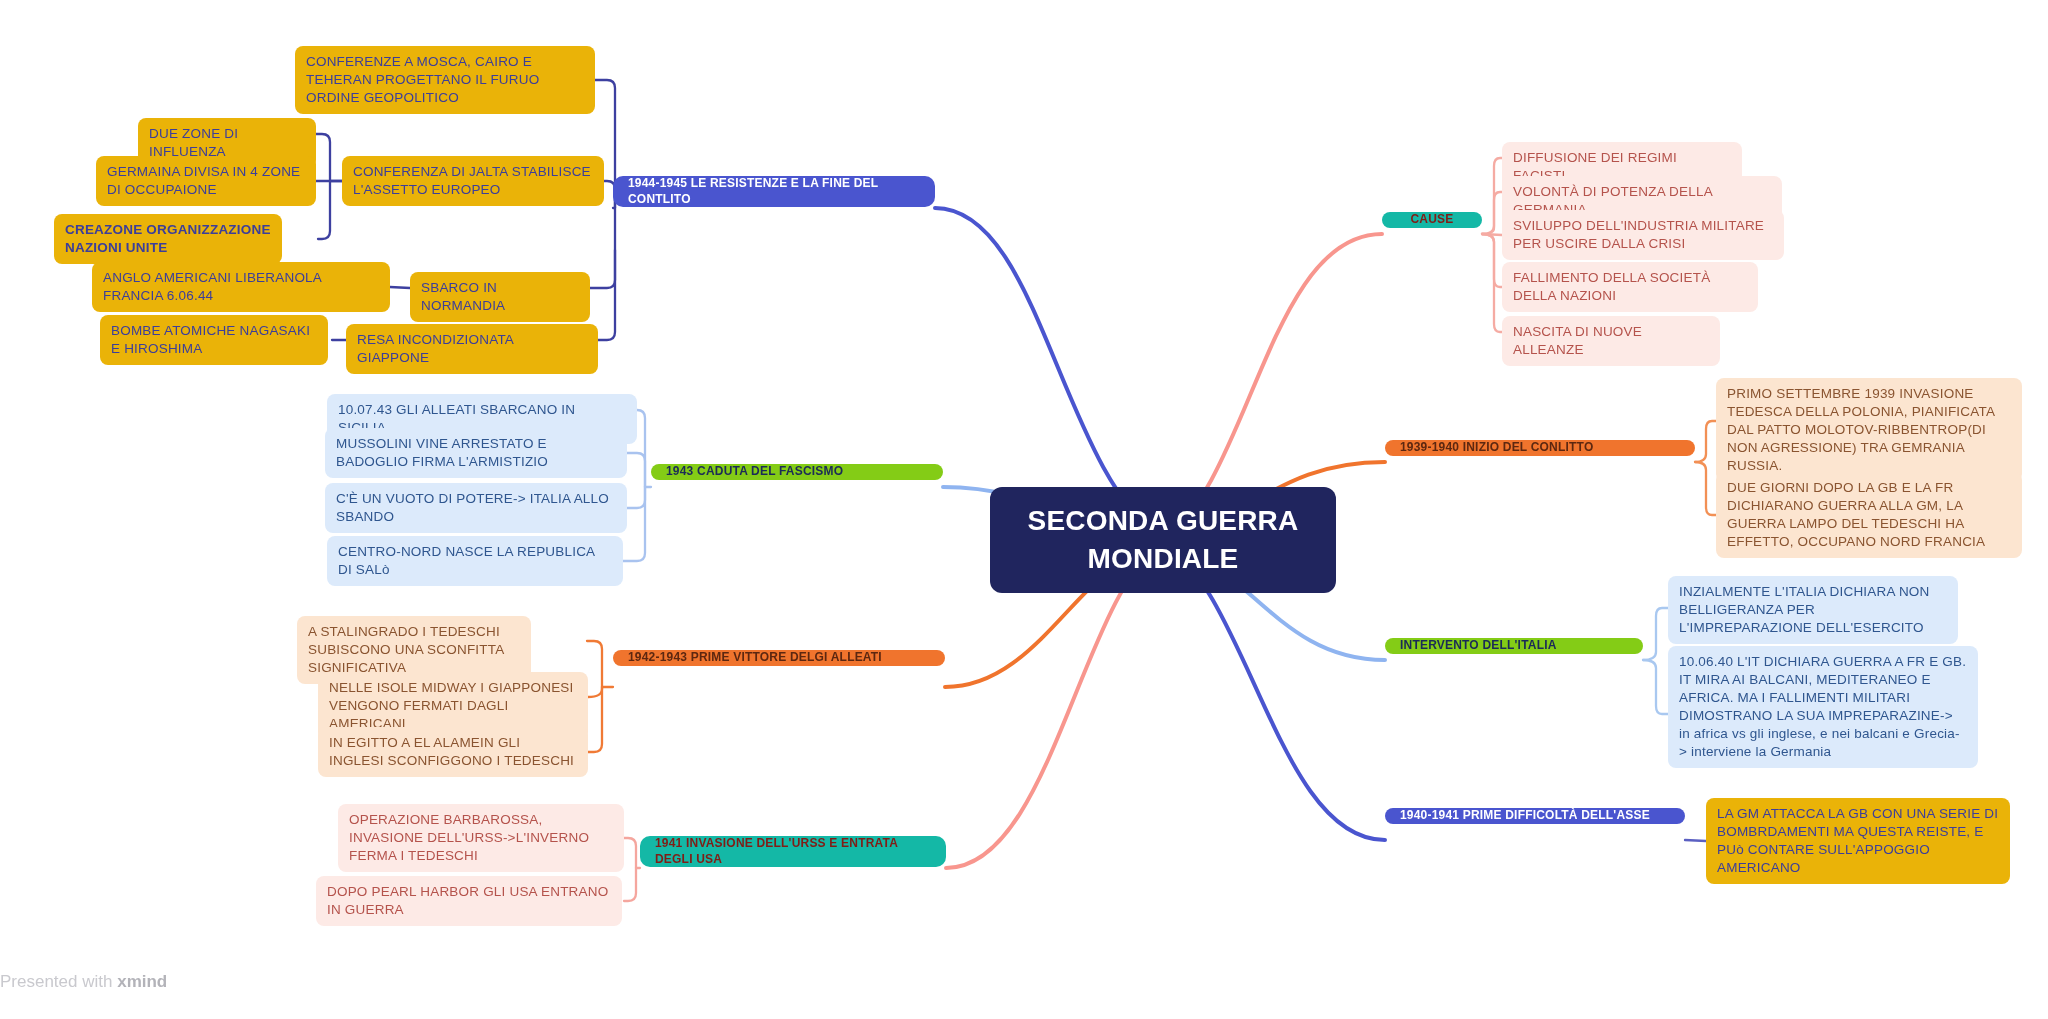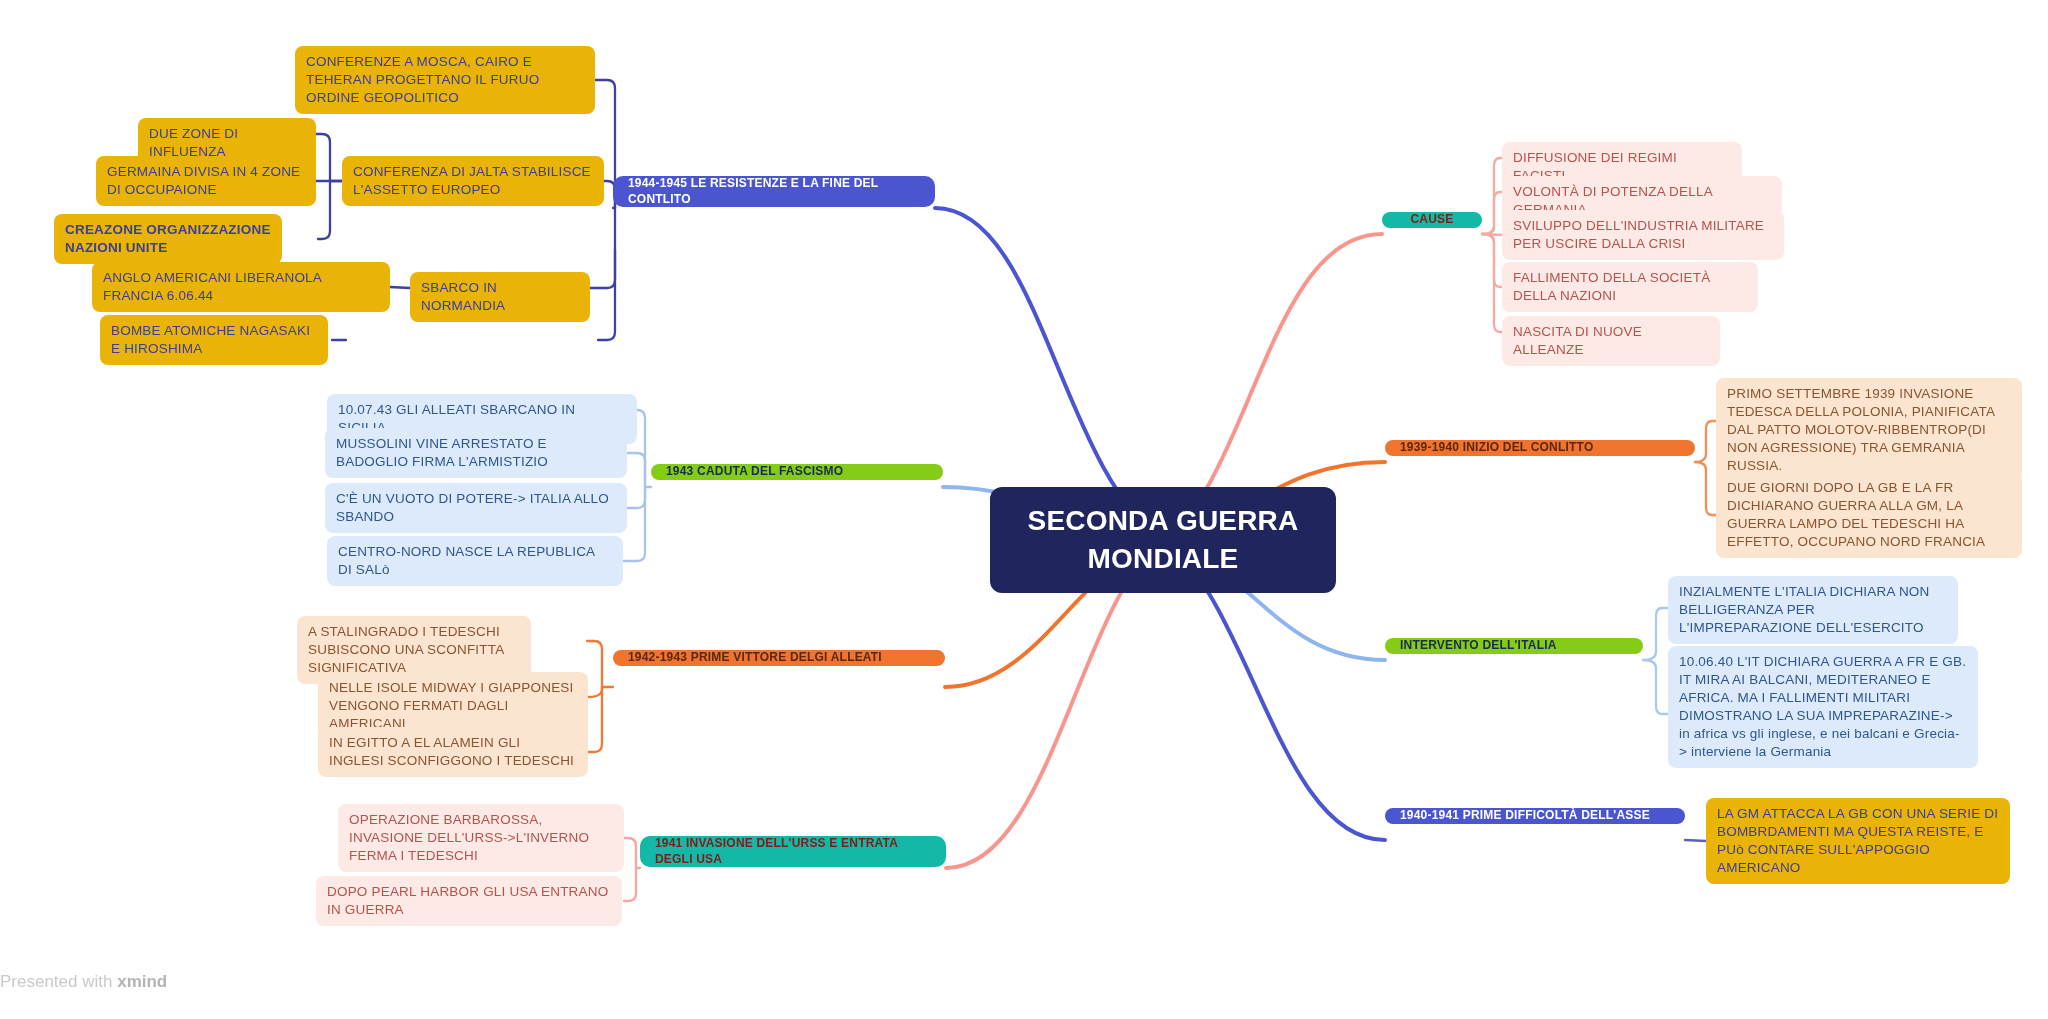--- a/index.html
+++ b/index.html
@@ -88,20 +88,21 @@
 
   <div class="node topic t-indigo" style="left:613px;top:176px;width:322px;">1944-1945 LE RESISTENZE E LA FINE DEL CONTLITO</div>
   <div class="node c-lav" style="left:295px;top:46px;width:300px;">CONFERENZE A MOSCA, CAIRO E TEHERAN PROGETTANO IL FURUO ORDINE GEOPOLITICO</div>
   <div class="node c-lav" style="left:342px;top:156px;width:262px;">CONFERENZA DI JALTA STABILISCE L'ASSETTO EUROPEO</div>
   <div class="node c-lav" style="left:138px;top:118px;width:178px;">DUE ZONE DI INFLUENZA</div>
   <div class="node c-lav" style="left:96px;top:156px;width:220px;">GERMAINA DIVISA IN 4 ZONE DI OCCUPAIONE</div>
   <div class="node c-lav" style="left:54px;top:214px;width:228px;font-weight:bold;">CREAZONE ORGANIZZAZIONE NAZIONI UNITE</div>
   <div class="node c-lav" style="left:92px;top:262px;width:298px;">ANGLO AMERICANI LIBERANOLA FRANCIA 6.06.44</div>
   <div class="node c-lav" style="left:410px;top:272px;width:180px;">SBARCO IN NORMANDIA</div>
   <div class="node c-lav" style="left:100px;top:315px;width:228px;">BOMBE ATOMICHE NAGASAKI E HIROSHIMA</div>
+  <div class="node c-lav" style="left:346px;top:324px;width:252px;">RESA INCONDIZIONATA GIAPPONE</div>
 
   <div class="node topic t-blue" style="left:651px;top:464px;width:292px;">1943 CADUTA DEL FASCISMO</div>
   <div class="node c-blu" style="left:327px;top:394px;width:310px;">10.07.43 GLI ALLEATI SBARCANO IN SICILIA</div>
   <div class="node c-blu" style="left:325px;top:428px;width:302px;">MUSSOLINI VINE ARRESTATO E BADOGLIO FIRMA L'ARMISTIZIO</div>
   <div class="node c-blu" style="left:325px;top:483px;width:302px;">C'È UN VUOTO DI POTERE-&gt; ITALIA ALLO SBANDO</div>
   <div class="node c-blu" style="left:327px;top:536px;width:296px;">CENTRO-NORD NASCE LA REPUBLICA DI SALò</div>
 
   <div class="node topic t-orange" style="left:613px;top:650px;width:332px;">1942-1943 PRIME VITTORE DELGI ALLEATI</div>
   <div class="node c-pch" style="left:297px;top:616px;width:234px;">A STALINGRADO I TEDESCHI SUBISCONO UNA SCONFITTA SIGNIFICATIVA</div>
   <div class="node c-pch" style="left:318px;top:672px;width:270px;">NELLE ISOLE MIDWAY I GIAPPONESI VENGONO FERMATI DAGLI AMERICANI</div>

